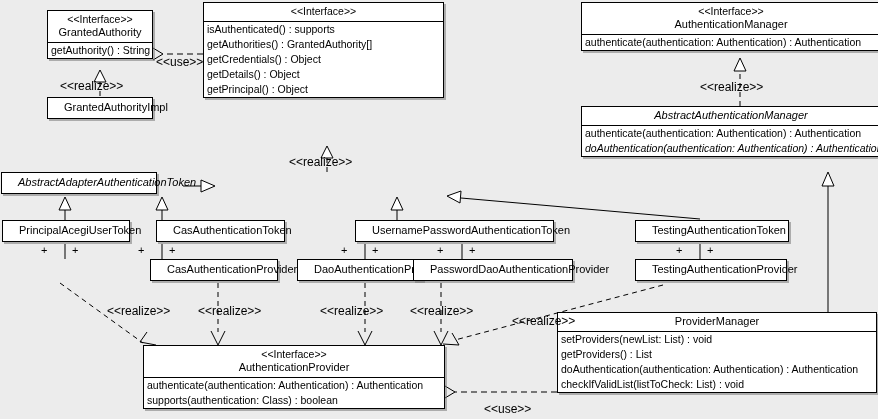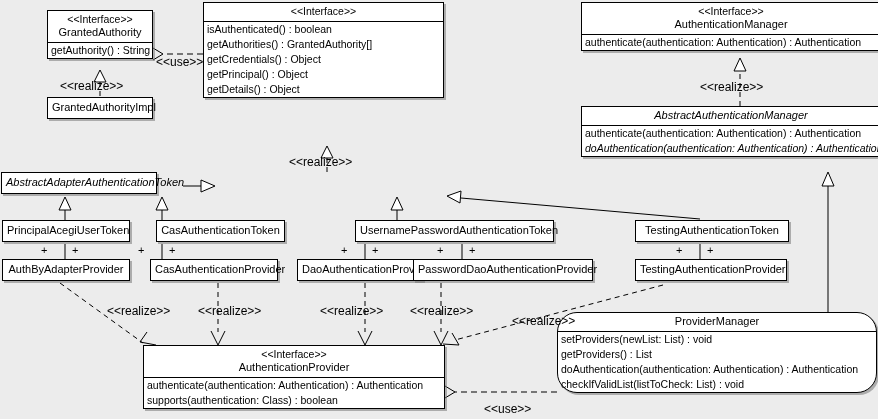--- a/index.html
+++ b/index.html
@@ -35,21 +35,21 @@
   .members{padding:0;}
   .member{
     font-size:10.5px;
     line-height:15px;
     padding:0 2px 0 3px;
     white-space:nowrap;
     color:#000;
     overflow:hidden;
   }
   .ital{font-style:italic;}
-  .name-only .hdr{padding:3px 4px 4px 4px;}
+  .name-only .hdr{padding:3px 4px 4px 16px;}
 
   .edgelabel{
     position:absolute;
     font-size:12px;
     line-height:11px;
     color:#000;
     background:transparent;
     white-space:nowrap;
     z-index:3;
   }
@@ -196,25 +196,25 @@
     <div class="hdr">
       <span class="nm">GrantedAuthorityImpl</span>
     </div>
   </div>
 
   <div class="node has-members" style="left:203px;top:2px;width:241px;">
     <div class="hdr">
       <span class="stereo">&lt;&lt;Interface&gt;&gt;</span>
     </div>
     <div class="members">
-      <div class="member">isAuthenticated() : boolean</div>
+      <div class="member">isAuthenticated() : supports</div>
       <div class="member">getAuthorities() : GrantedAuthority[]</div>
       <div class="member">getCredentials() : Object</div>
+      <div class="member">getDetails() : Object</div>
       <div class="member">getPrincipal() : Object</div>
-      <div class="member">getDetails() : Object</div>
     </div>
   </div>
 
   <div class="node has-members" style="left:581px;top:2px;width:300px;">
     <div class="hdr">
       <span class="stereo">&lt;&lt;Interface&gt;&gt;</span>
       <span class="nm">AuthenticationManager</span>
     </div>
     <div class="members">
       <div class="member">authenticate(authentication: Authentication) : Authentication</div>
@@ -255,39 +255,34 @@
       <span class="nm">CasAuthenticationToken</span>
     </div>
   </div>
 
   <div class="node name-only" style="left:635px;top:220px;width:154px;">
     <div class="hdr">
       <span class="nm">TestingAuthenticationToken</span>
     </div>
   </div>
 
-  <div class="node name-only" style="left:2px;top:259px;width:128px;">
-    <div class="hdr">
-      <span class="nm">AuthByAdapterProvider</span>
-    </div>
-  </div>
 
   <div class="node name-only" style="left:150px;top:259px;width:128px;">
     <div class="hdr">
       <span class="nm">CasAuthenticationProvider</span>
     </div>
   </div>
 
   <div class="node name-only" style="left:297px;top:259px;width:126px;">
     <div class="hdr">
       <span class="nm">DaoAuthenticationProvider</span>
     </div>
   </div>
 
-  <div class="node name-only" style="left:413px;top:259px;width:180px;">
+  <div class="node name-only" style="left:413px;top:259px;width:160px;">
     <div class="hdr">
       <span class="nm">PasswordDaoAuthenticationProvider</span>
     </div>
   </div>
 
   <div class="node name-only" style="left:635px;top:259px;width:152px;">
     <div class="hdr">
       <span class="nm">TestingAuthenticationProvider</span>
     </div>
   </div>
@@ -296,21 +291,21 @@
     <div class="hdr">
       <span class="stereo">&lt;&lt;Interface&gt;&gt;</span>
       <span class="nm">AuthenticationProvider</span>
     </div>
     <div class="members">
       <div class="member">authenticate(authentication: Authentication) : Authentication</div>
       <div class="member">supports(authentication: Class) : boolean</div>
     </div>
   </div>
 
-  <div class="node has-members" style="left:557px;top:312px;width:320px;border-radius:20px;">
+  <div class="node has-members" style="left:557px;top:312px;width:320px;">
     <div class="hdr">
       <span class="nm">ProviderManager</span>
     </div>
     <div class="members">
       <div class="member">setProviders(newList: List) : void</div>
       <div class="member">getProviders() : List</div>
       <div class="member">doAuthentication(authentication: Authentication) : Authentication</div>
       <div class="member">checkIfValidList(listToCheck: List) : void</div>
     </div>
   </div>

